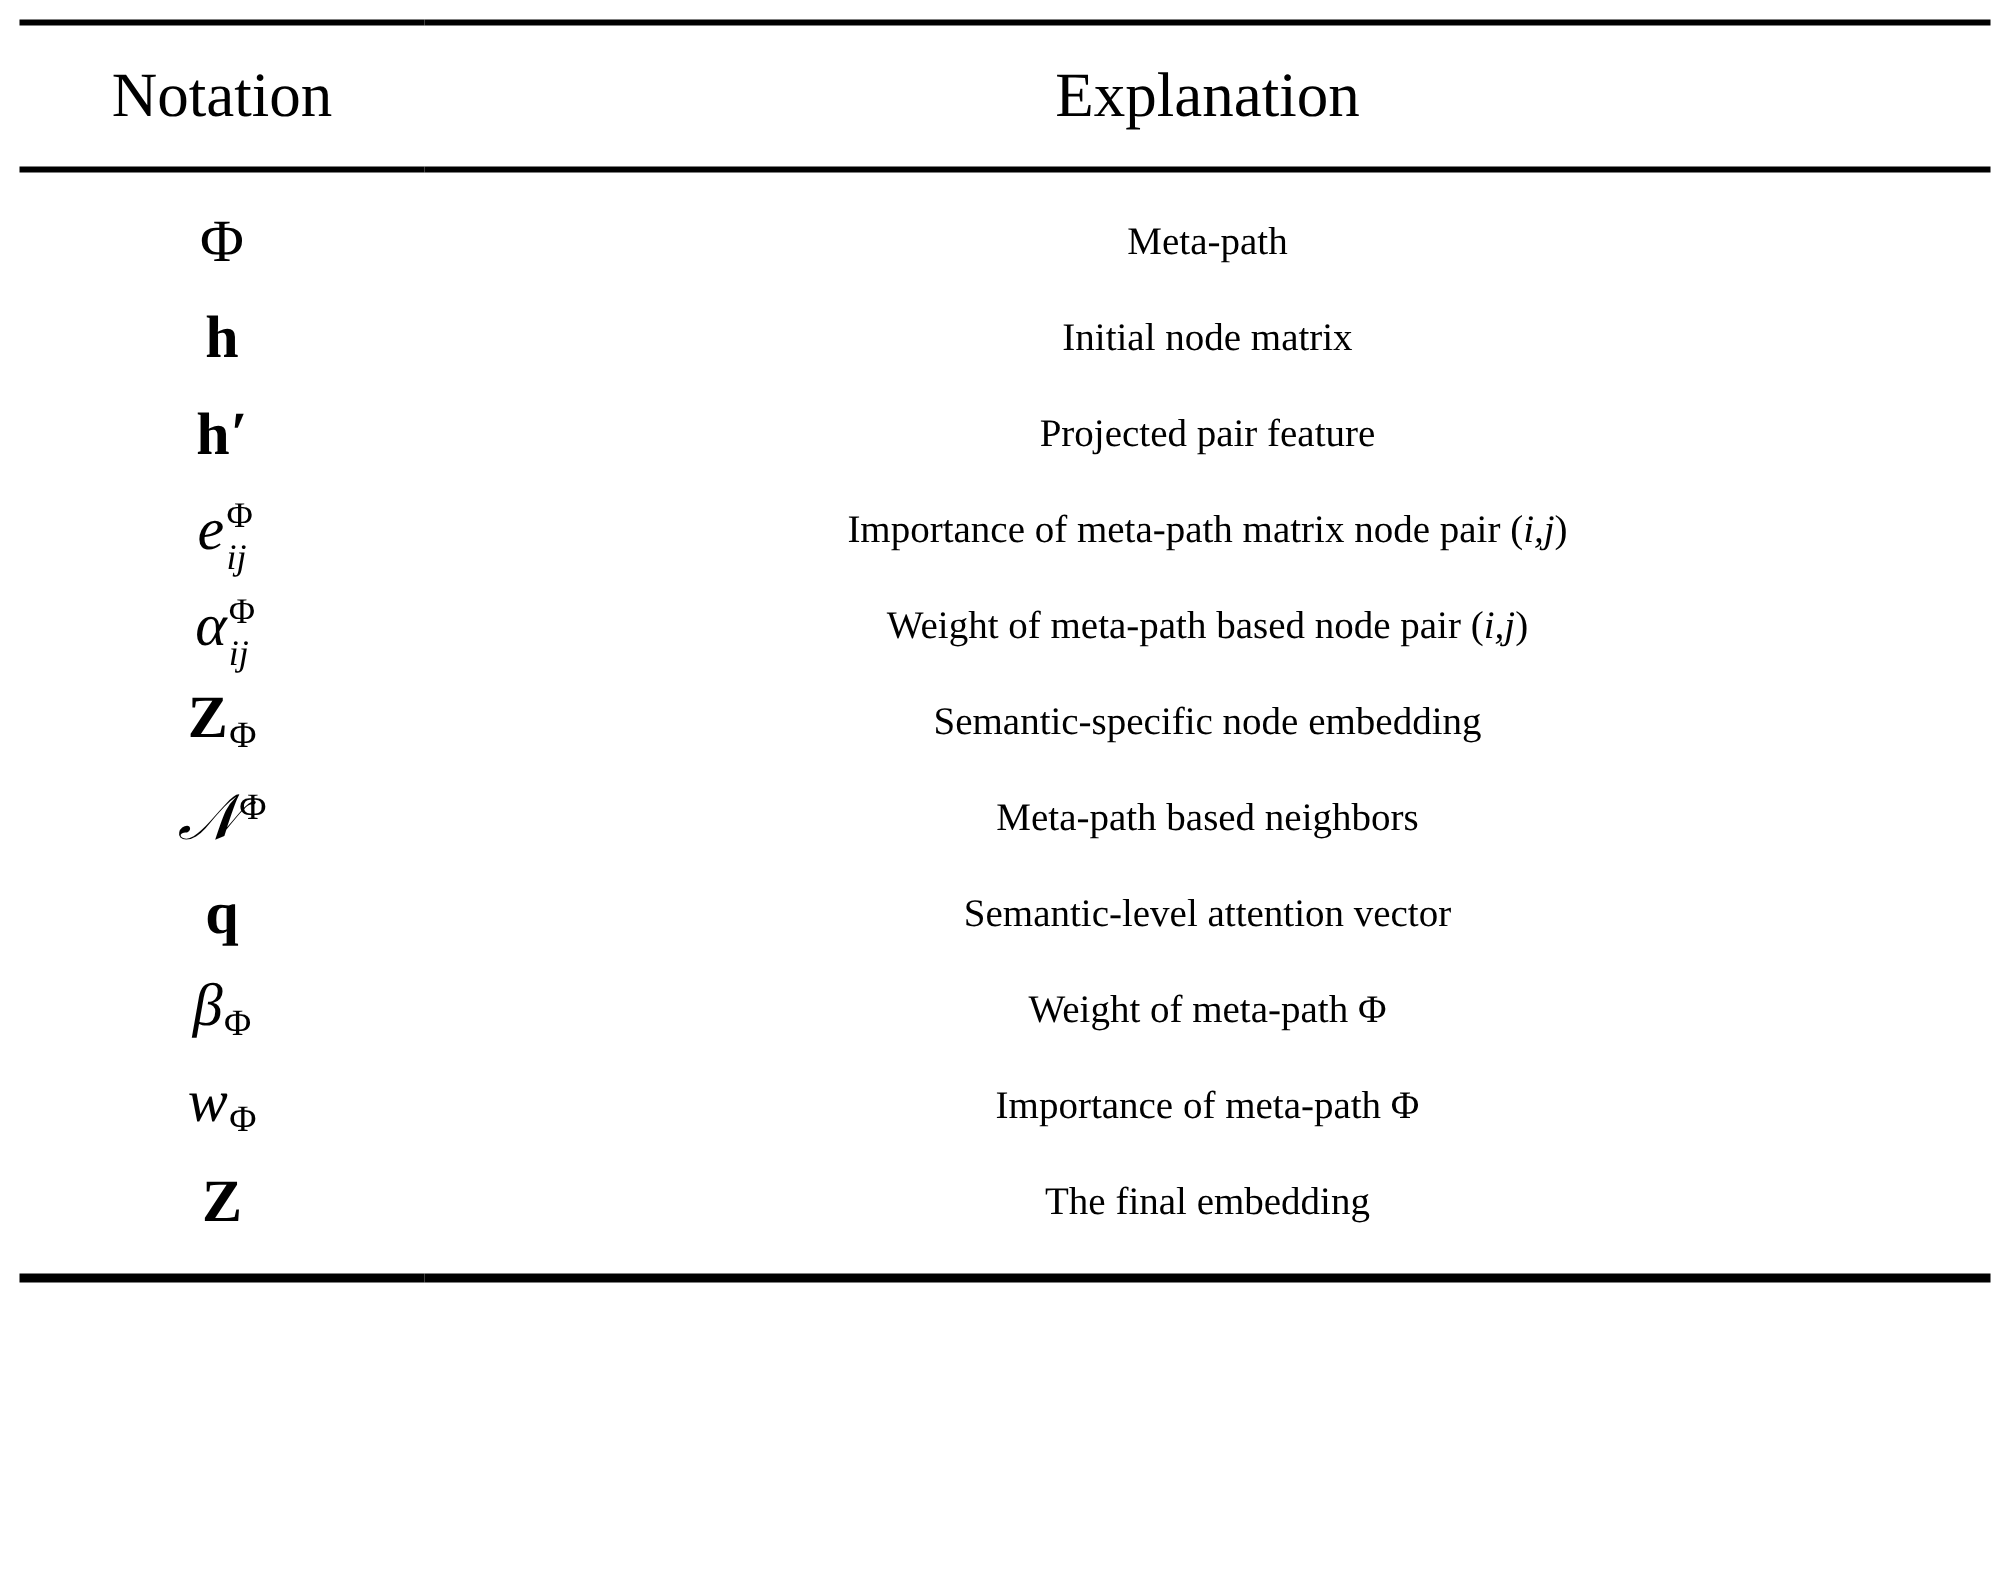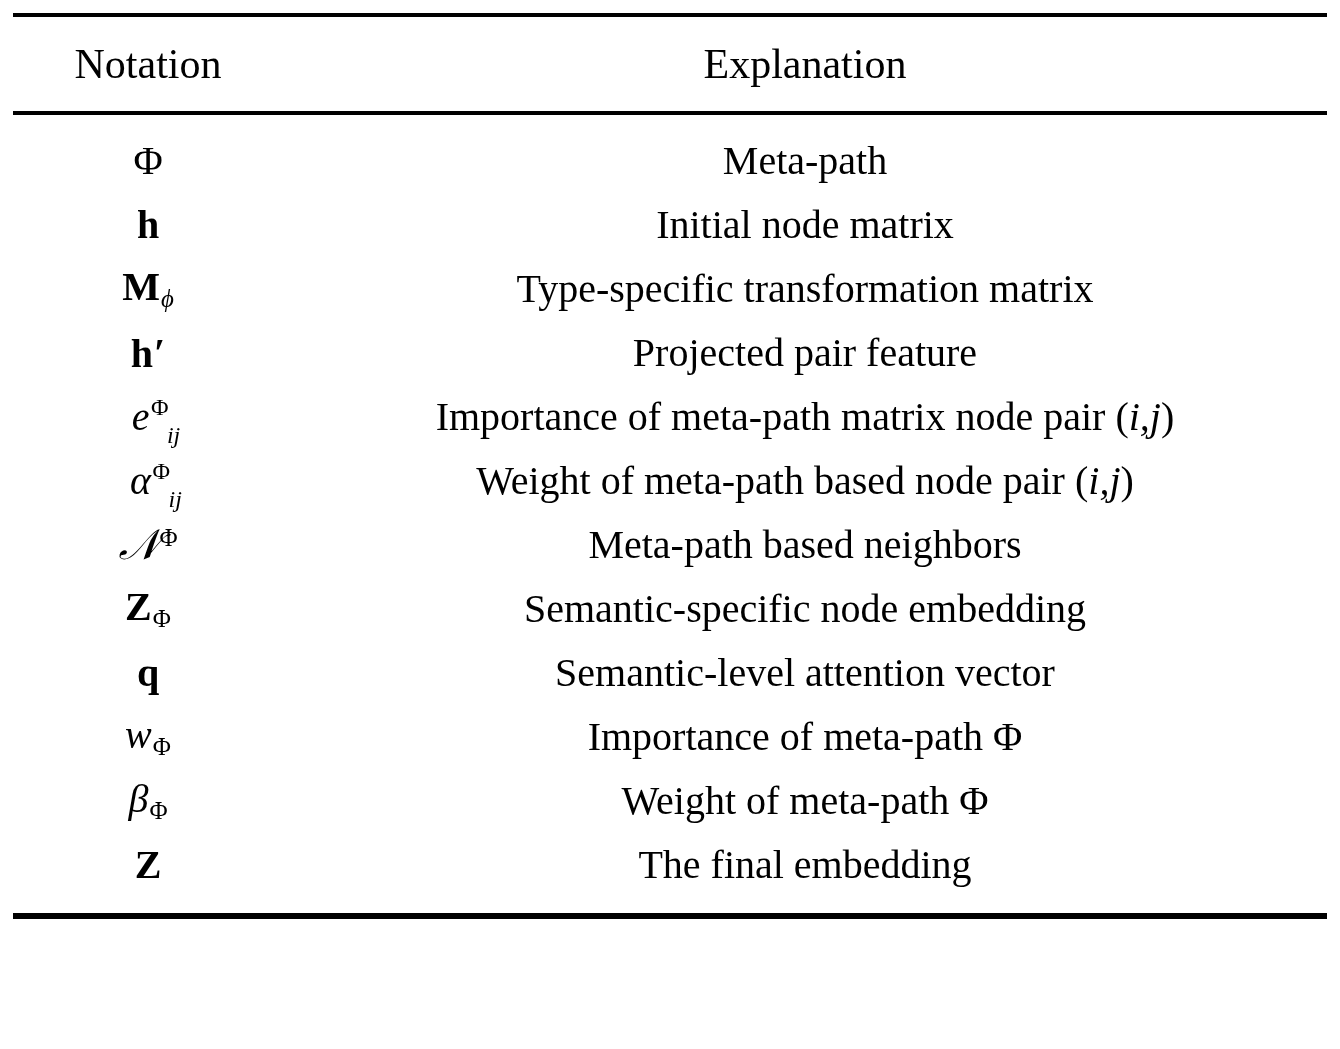--- a/index.html
+++ b/index.html
@@ -60,21 +60,21 @@
   }
 
   tbody tr:first-child td { padding-top: 14px; }
   tbody tr:last-child  td { padding-bottom: 16px; }
 
   td.notation-cell {
     font-size: 40px;
   }
 
   td.explanation-cell {
-    font-size: 40px;
+    font-size: 26px;
   }
 
   
   .m        { font-family: "Liberation Serif", "DejaVu Serif", serif; }
   .mi       { font-style: italic; }
   .mb       { font-weight: bold; font-style: normal; }
   .mup      { font-style: normal; }
   .mcal     { font-style: italic; font-family: "DejaVu Serif", "Liberation Serif", serif; font-size: 1.06em; }
 
   
@@ -92,21 +92,21 @@
   .subsup .sup {
     display: block;
     position: absolute;
     left: 0;
     bottom: 0.62em;
     white-space: nowrap;
   }
   .subsup .sub {
     display: block;
     position: absolute;
-    left: 16px;
+    left: 0;
     top: 0.54em;
     white-space: nowrap;
   }
   .subsup .ghost {
     visibility: hidden;
     display: block;
     white-space: nowrap;
   }
 
   .sub-only {
@@ -145,26 +145,20 @@
         <td class="explanation-cell">Meta-path</td>
       </tr>
 
       <tr>
         <td class="notation-cell">
           <span class="m mb">h</span>
         </td>
         <td class="explanation-cell">Initial node matrix</td>
       </tr>
 
-      <tr>
-        <td class="notation-cell">
-          <span class="m mb">M</span><span class="m mi sub-only">ϕ</span>
-        </td>
-        <td class="explanation-cell">Type-specific transformation matrix</td>
-      </tr>
 
       <tr>
         <td class="notation-cell">
           <span class="m mb">h</span><span class="m mb prime">′</span>
         </td>
         <td class="explanation-cell">Projected pair feature</td>
       </tr>
 
       <tr>
         <td class="notation-cell">
@@ -180,54 +174,54 @@
         <td class="notation-cell">
           <span class="m mi">α</span><span class="subsup"><span class="ghost"><span class="mi">i</span><span class="mi">j</span></span><span class="sup mup">Φ</span><span class="sub"><span class="mi">i</span><span class="mi">j</span></span></span>
         </td>
         <td class="explanation-cell">
           <span>Weight of meta-path based node pair </span><span class="mup">(</span><span class="mi">i</span><span class="mi">,</span><span class="mi">j</span><span class="mup">)</span>
         </td>
       </tr>
 
       <tr>
         <td class="notation-cell">
+          <span class="m mb">Z</span><span class="m mup sub-only">Φ</span>
+        </td>
+        <td class="explanation-cell">Semantic-specific node embedding</td>
+      </tr>
+
+      <tr>
+        <td class="notation-cell">
           <span class="m mcal">𝒩</span><span class="m mup sup-only">Φ</span>
         </td>
         <td class="explanation-cell">Meta-path based neighbors</td>
       </tr>
 
       <tr>
         <td class="notation-cell">
-          <span class="m mb">Z</span><span class="m mup sub-only">Φ</span>
-        </td>
-        <td class="explanation-cell">Semantic-specific node embedding</td>
-      </tr>
-
-      <tr>
-        <td class="notation-cell">
           <span class="m mb">q</span>
         </td>
         <td class="explanation-cell">Semantic-level attention vector</td>
       </tr>
 
       <tr>
         <td class="notation-cell">
+          <span class="m mi">β</span><span class="m mup sub-only">Φ</span>
+        </td>
+        <td class="explanation-cell">
+          <span>Weight of meta-path </span><span class="mup">Φ</span>
+        </td>
+      </tr>
+
+      <tr>
+        <td class="notation-cell">
           <span class="m mi">w</span><span class="m mup sub-only">Φ</span>
         </td>
         <td class="explanation-cell">
           <span>Importance of meta-path </span><span class="mup">Φ</span>
-        </td>
-      </tr>
-
-      <tr>
-        <td class="notation-cell">
-          <span class="m mi">β</span><span class="m mup sub-only">Φ</span>
-        </td>
-        <td class="explanation-cell">
-          <span>Weight of meta-path </span><span class="mup">Φ</span>
         </td>
       </tr>
 
       <tr class="rule-bottom">
         <td class="notation-cell">
           <span class="m mb">Z</span>
         </td>
         <td class="explanation-cell">The final embedding</td>
       </tr>
 

